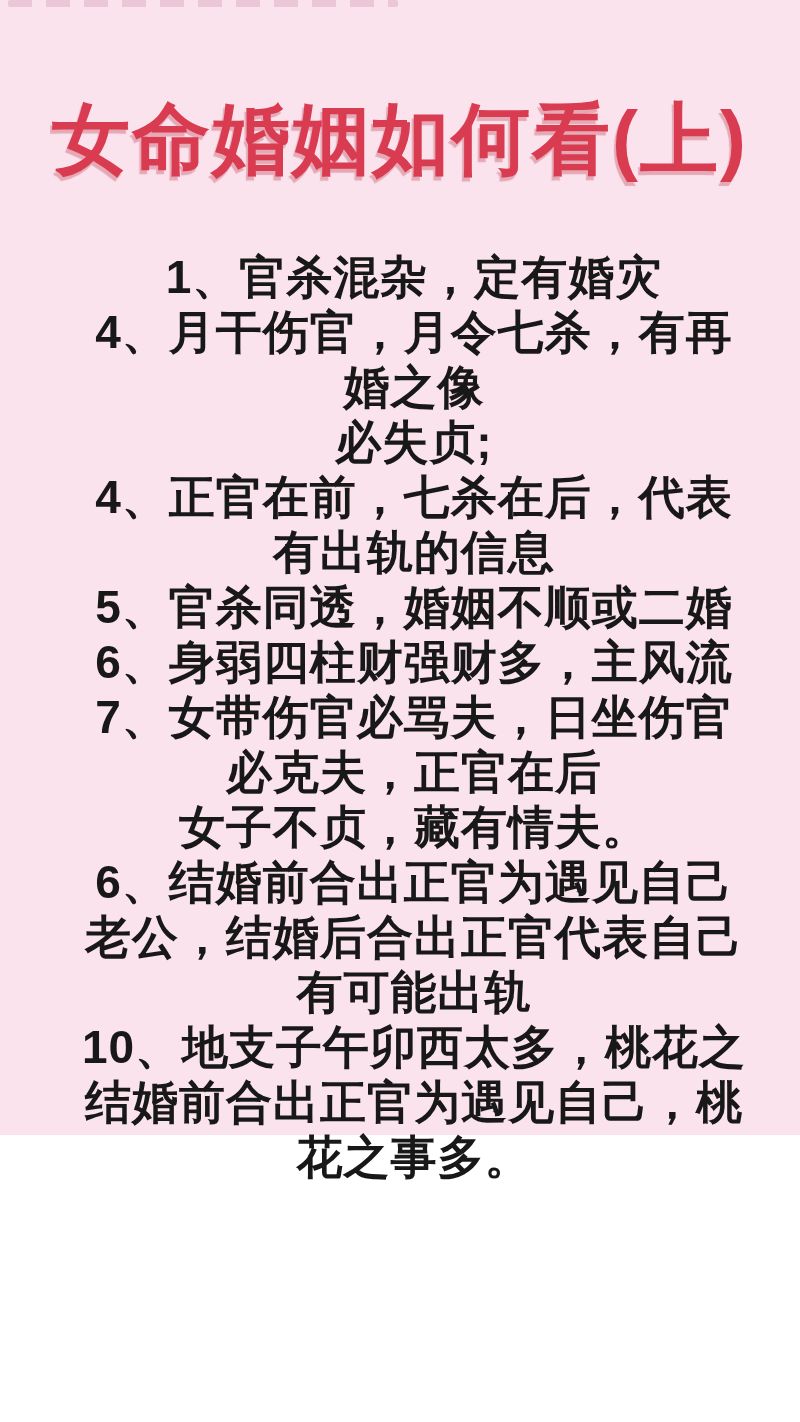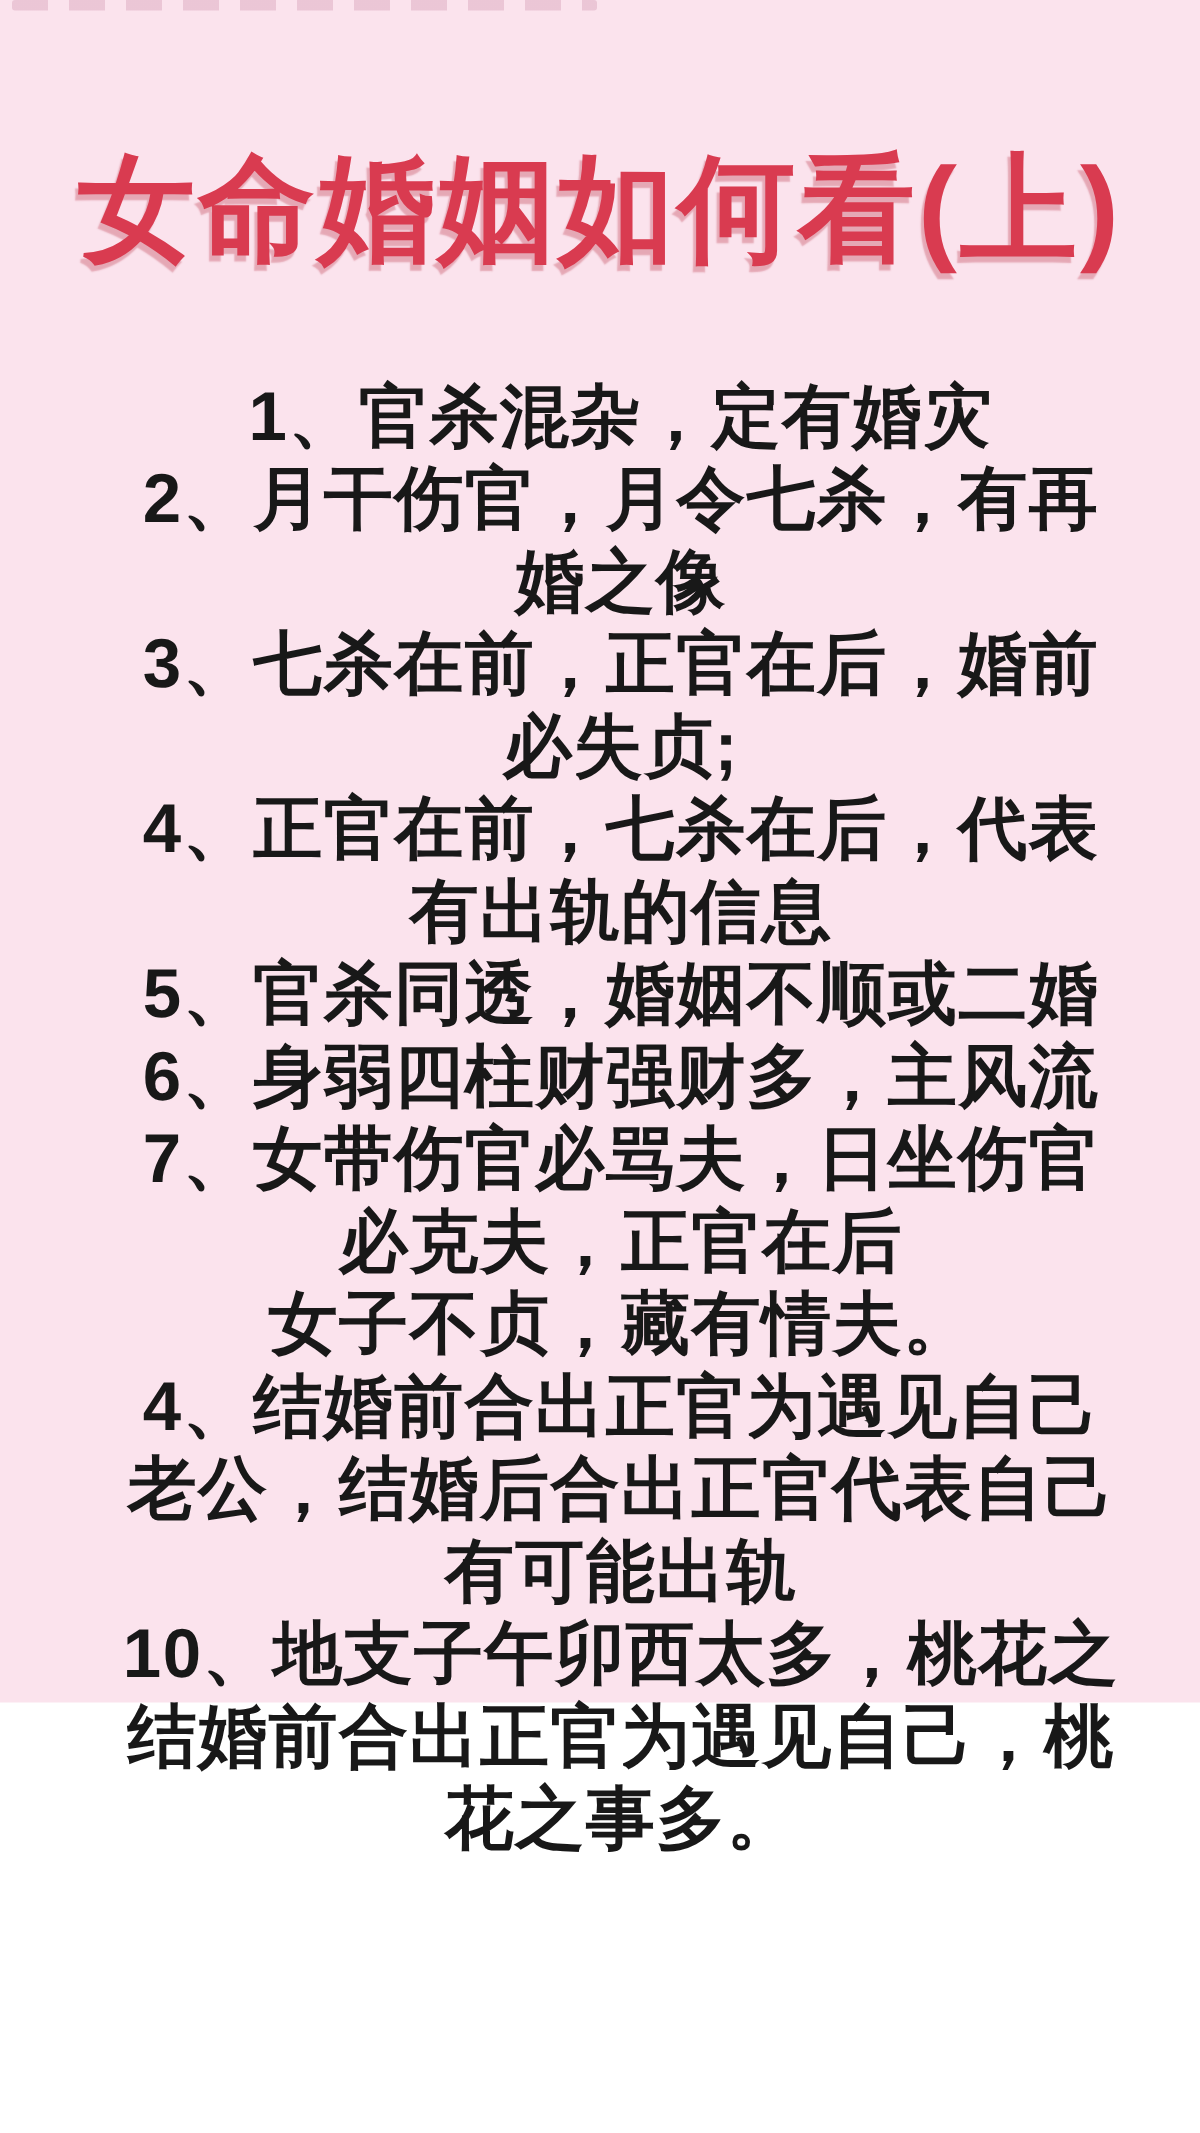--- a/index.html
+++ b/index.html
@@ -69,31 +69,30 @@
 </head>
 <body>
 
 <div class="page">
   <div class="top-strip"></div>
 
   <h1 class="title">女命婚姻如何看(上)</h1>
 
   <div class="content">
     <div class="line">1、官杀混杂，定有婚灾</div>
-    <div class="line">2、月干伤官，月令七杀，有再</div>
+    <div class="line">4、月干伤官，月令七杀，有再</div>
     <div class="line">婚之像</div>
-    <div class="line">3、七杀在前，正官在后，婚前</div>
     <div class="line">必失贞;</div>
     <div class="line">4、正官在前，七杀在后，代表</div>
     <div class="line">有出轨的信息</div>
     <div class="line">5、官杀同透，婚姻不顺或二婚</div>
     <div class="line">6、身弱四柱财强财多，主风流</div>
     <div class="line">7、女带伤官必骂夫，日坐伤官</div>
     <div class="line">必克夫，正官在后</div>
     <div class="line">女子不贞，藏有情夫。</div>
-    <div class="line">4、结婚前合出正官为遇见自己</div>
+    <div class="line">6、结婚前合出正官为遇见自己</div>
     <div class="line">老公，结婚后合出正官代表自己</div>
     <div class="line">有可能出轨</div>
     <div class="line">10、地支子午卯西太多，桃花之</div>
     <div class="line">结婚前合出正官为遇见自己，桃</div>
     <div class="line">花之事多。</div>
   </div>
 </div>
 
 </body></html>

